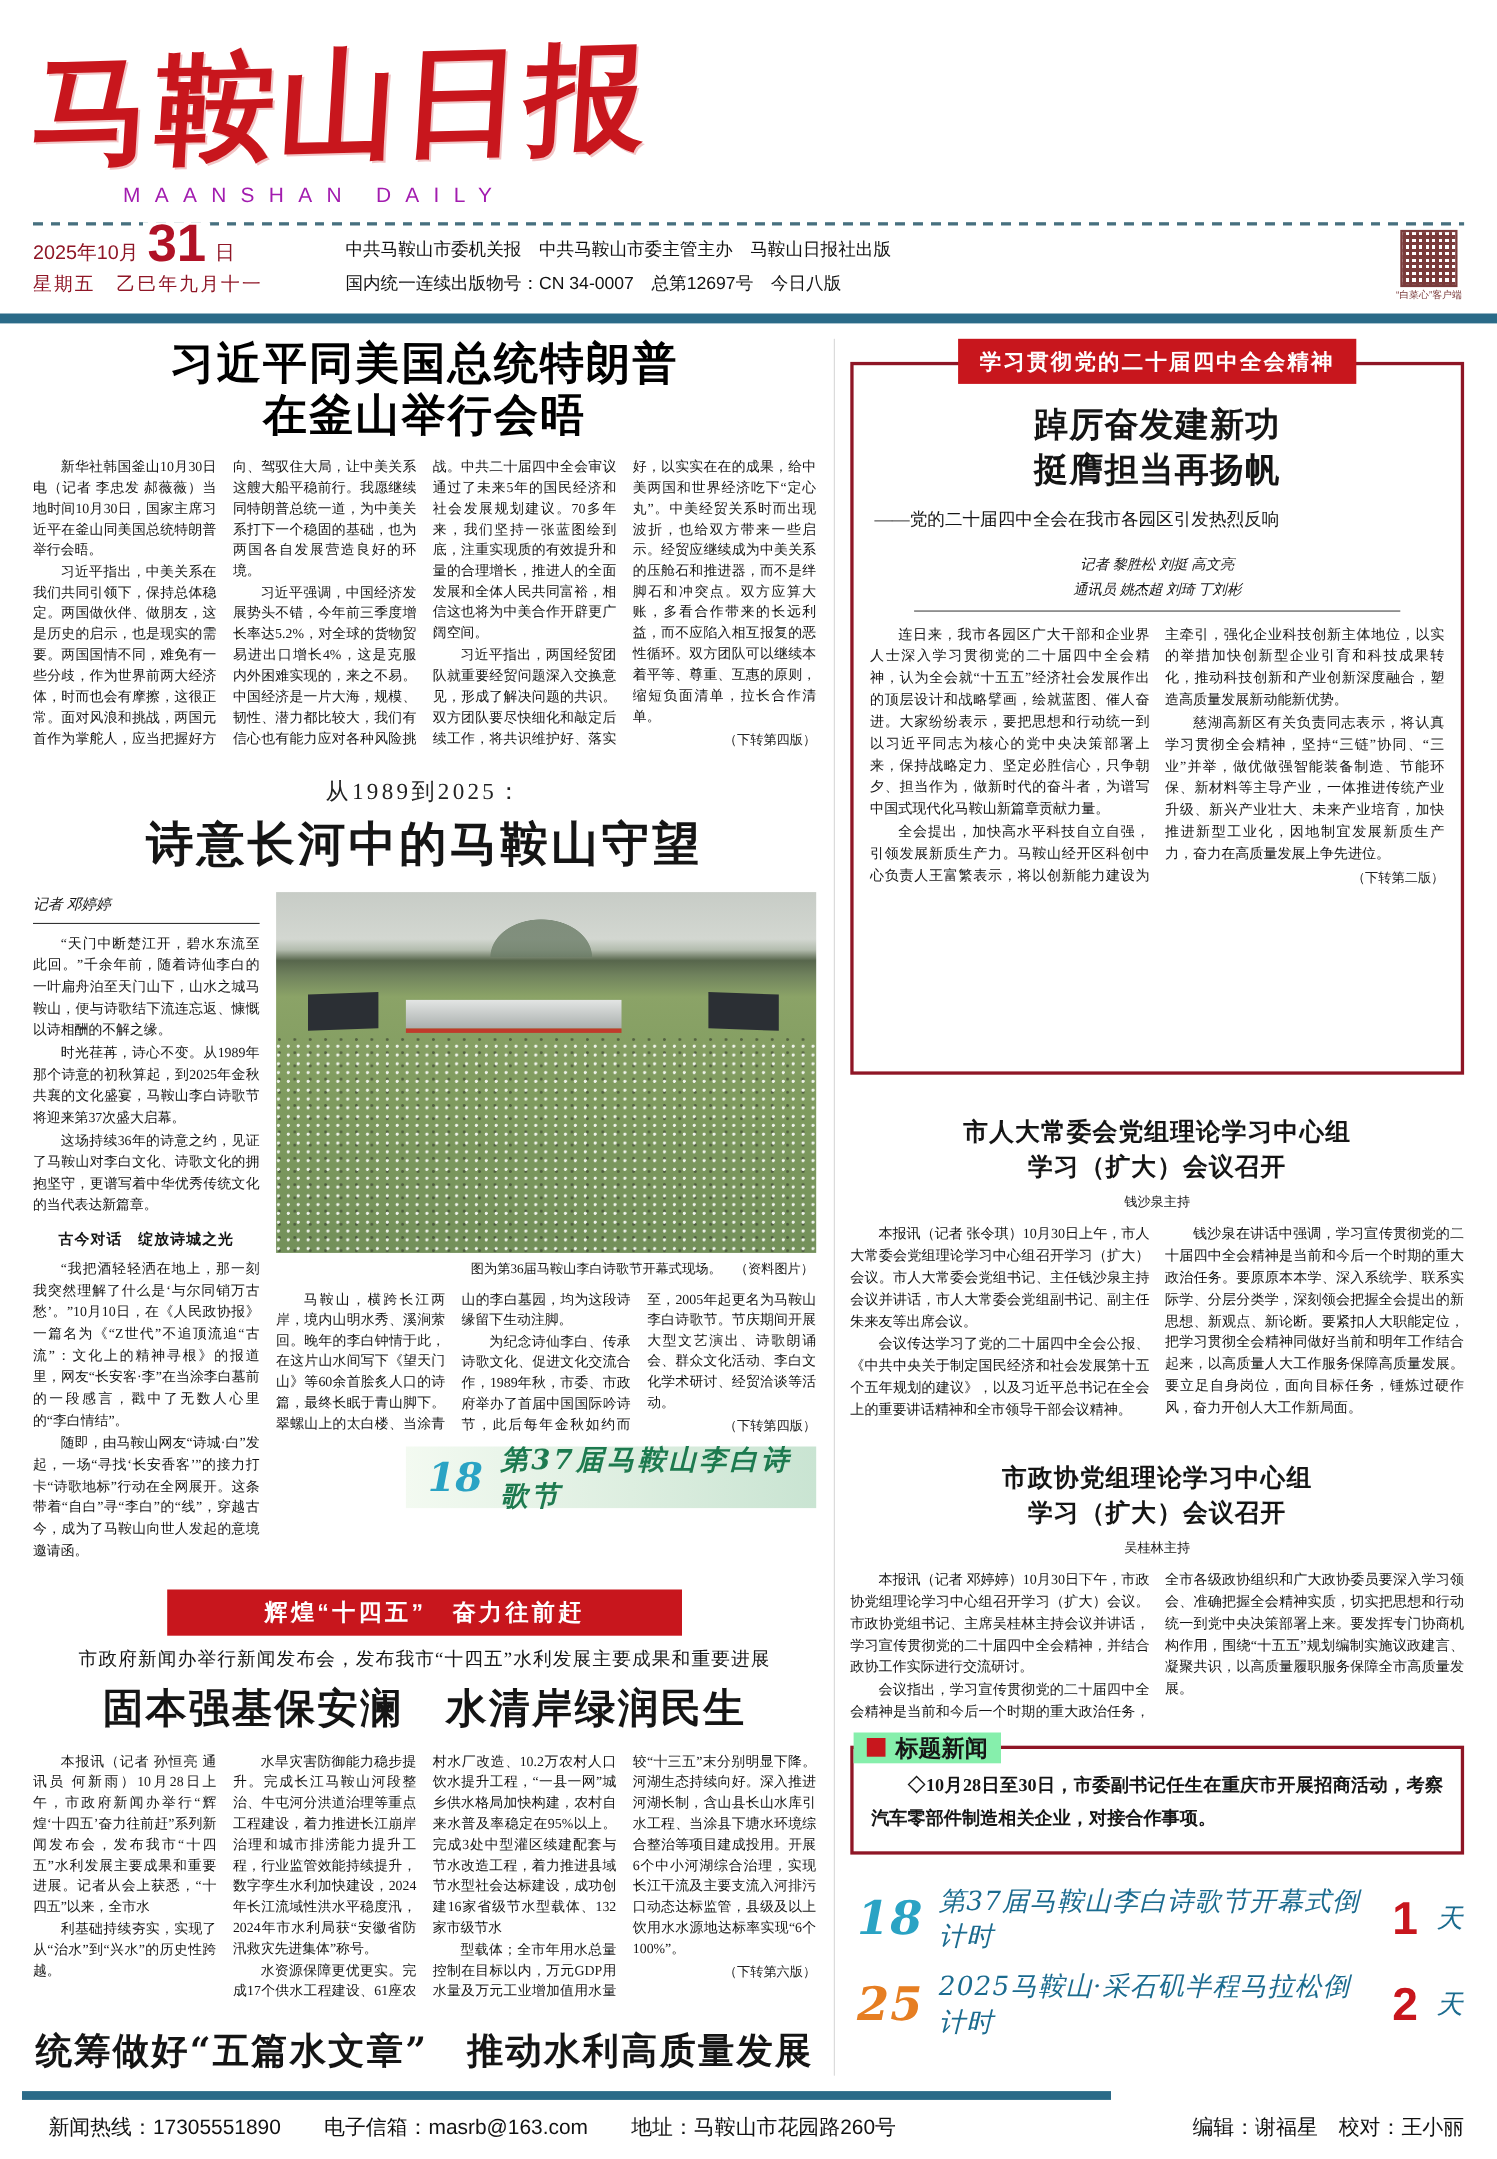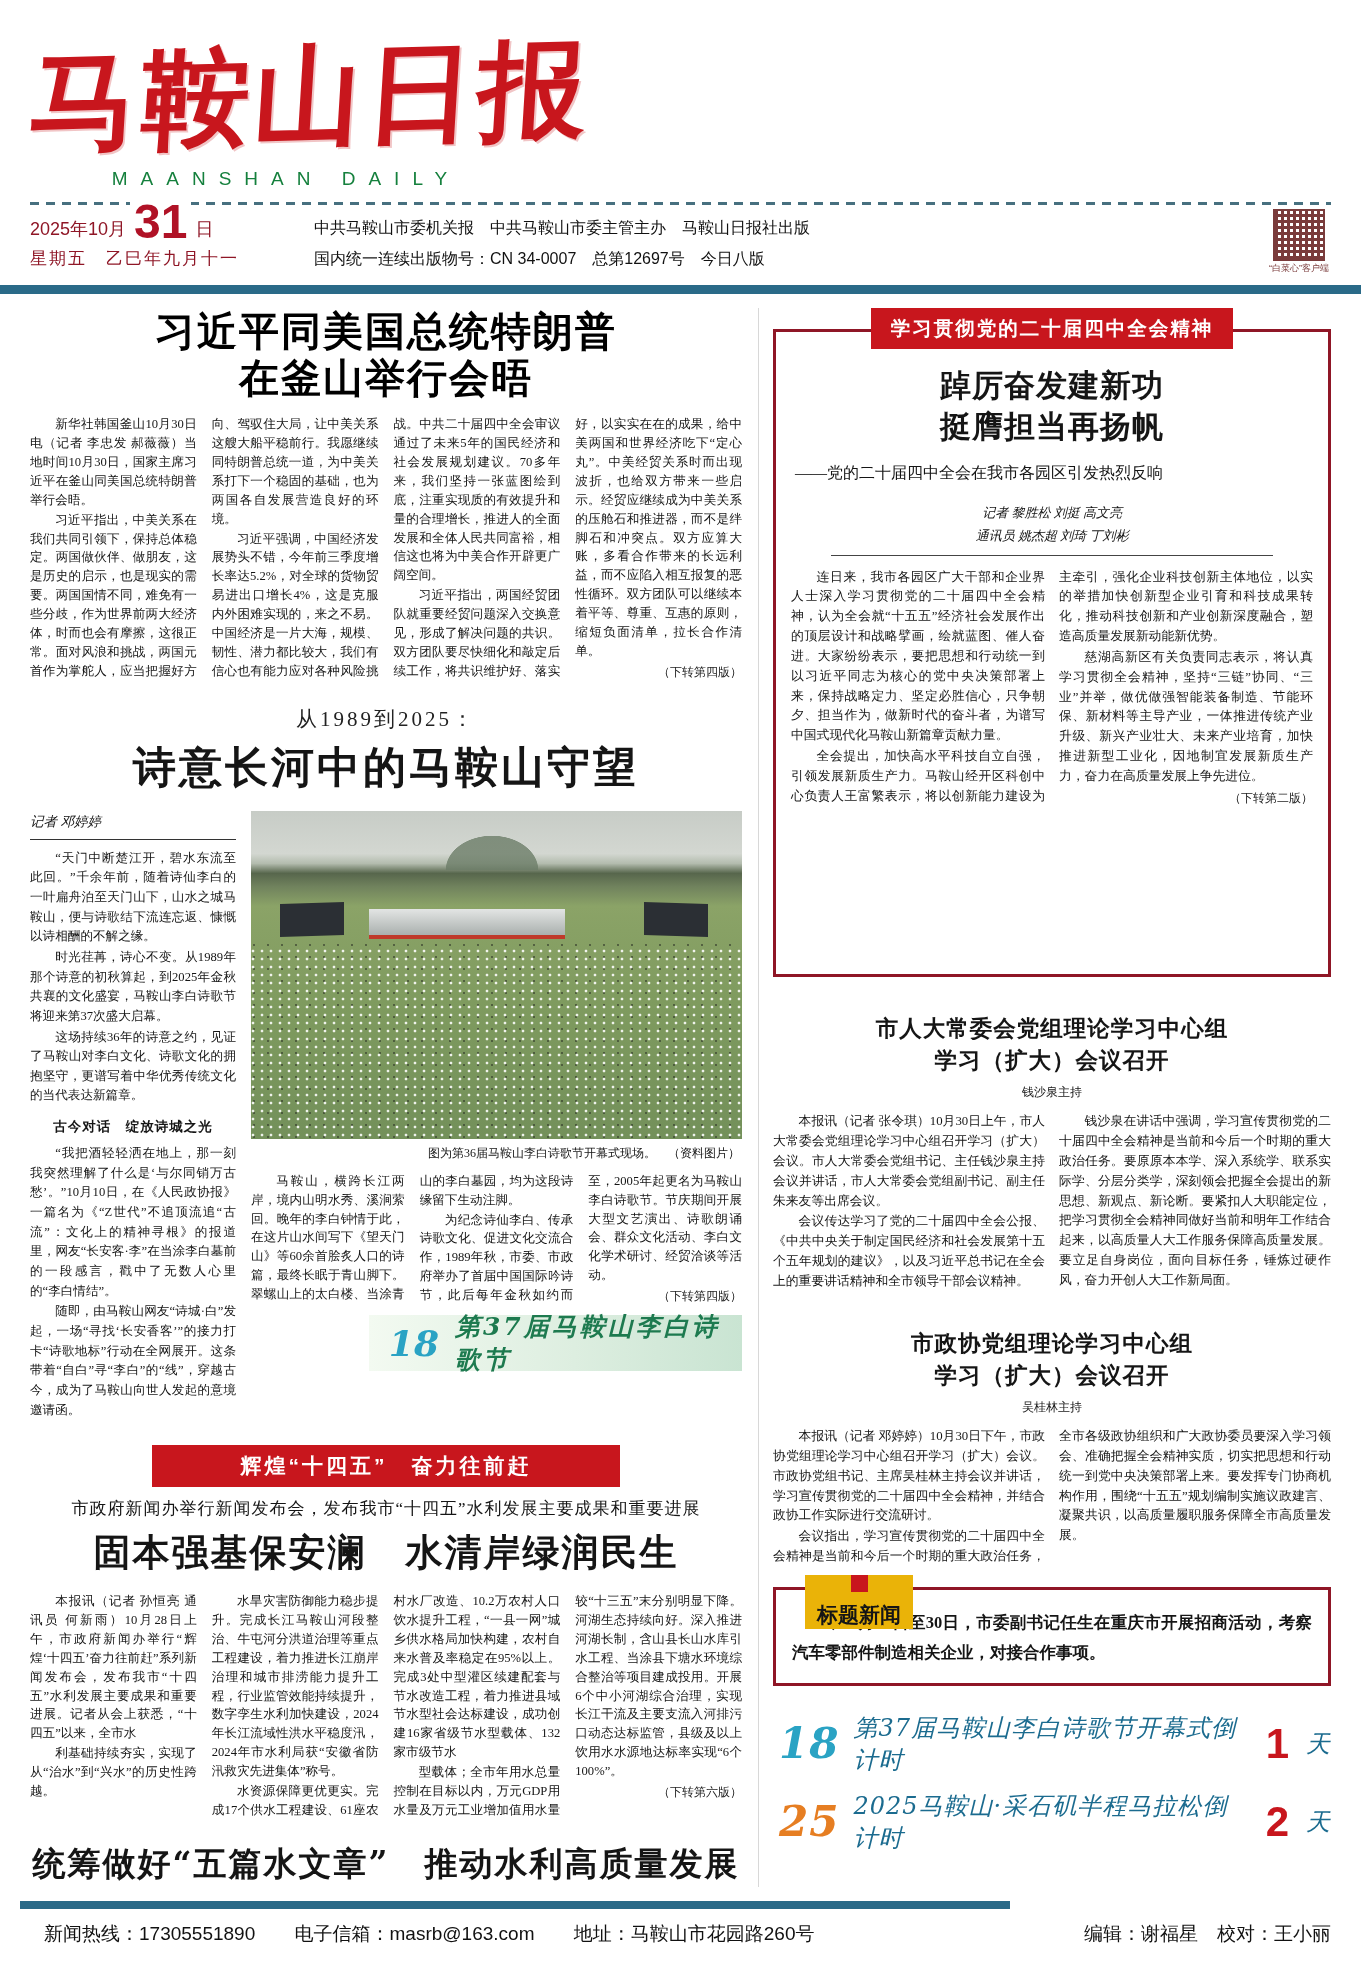--- a/index.html
+++ b/index.html
@@ -9,21 +9,21 @@
     font-family:"Liberation Serif", serif; color:#151515; position:relative; overflow:hidden;
   }
   
   .header { display:flex; gap:26px; padding:26px 30px 0 30px; align-items:flex-start; }
   .masthead { width:512px; flex:0 0 auto; text-align:center; }
   .masthead-title {
     font-family:"DejaVu Serif", serif; font-weight:bold; color:#c8161d;
     font-size:108px; line-height:1.3; letter-spacing:4px; white-space:nowrap;
     transform:skewX(-5deg) rotate(-1.5deg); text-shadow:2px 2px 0 rgba(200,22,29,.25);
   }
-  .masthead-sub { color:#15803d; font-family:"Liberation Sans", sans-serif; font-size:19px; letter-spacing:13px; margin-top:2px; }
+  .masthead-sub { color:#a21caf; font-family:"Liberation Sans", sans-serif; font-size:19px; letter-spacing:13px; margin-top:2px; }
   .quote-box { flex:1; border:3px solid #8f1626; padding:20px 28px 10px 28px; min-height:196px; }
   .quote-title { text-align:center; font-family:"Liberation Sans", sans-serif; font-weight:900; font-size:39px; line-height:1.28; color:#000; letter-spacing:1px; }
   .quote-body { margin-top:15px; font-size:16.5px; line-height:1.62; font-style:italic; text-indent:2em; color:#222; }
   .quote-ref { text-align:right; font-weight:bold; font-size:15px; margin-top:4px; font-family:"Liberation Sans", sans-serif; }
   
   .dateline-wrap { position:relative; margin:12px 30px 0 30px; }
   .dash { height:3px; background-image:repeating-linear-gradient(90deg,#47707f 0 9px, transparent 9px 16px); }
   .dateline { display:flex; align-items:center; gap:34px; padding:6px 0 8px 0; }
   .date-block { width:250px; flex:0 0 auto; font-family:"Liberation Sans", sans-serif; }
   .date-l1 { font-size:18px; color:#8f1626; display:flex; align-items:flex-end; gap:4px; }
@@ -88,21 +88,21 @@
   .tab-wrap { text-align:center; position:relative; z-index:2; }
   .tab-red { background:#c8161d; color:#fff; font-family:"Liberation Sans", sans-serif; font-weight:bold; font-size:19.5px; padding:7px 20px; display:inline-block; letter-spacing:2px; }
   .red-box { border:3px solid #8f1626; margin-top:-20px; padding:34px 15px 12px 15px; min-height:648px; background:#fff; }
   .h-box { text-align:center; font-family:"Liberation Sans", sans-serif; font-weight:900; font-size:31px; line-height:1.32; letter-spacing:1px; }
   .sub-box { font-size:16px; margin:12px 4px 8px 4px; line-height:1.6; }
   .box-byline { text-align:center; font-size:13px; padding:7px 0; margin:6px 40px 12px 40px; line-height:1.8; border-bottom:1.5px solid #444; font-style:italic; }
   .mid-article { margin-top:36px; }
   .h-mid { text-align:center; font-family:"Liberation Sans", sans-serif; font-weight:800; font-size:22.5px; line-height:1.42; letter-spacing:1px; }
   .host { text-align:center; font-size:12px; margin:7px 0 11px 0; }
   .tn-box { margin-top:20px; border:3px solid #8f1626; padding:18px 16px 16px 16px; position:relative; }
-  .tn-title { position:absolute; top:-15px; left:29px; background:#eab308; padding:0 12px; font-family:"Liberation Sans", sans-serif; font-weight:bold; font-size:21px; display:flex; align-items:center; gap:9px;flex-direction:column; }
+  .tn-title { position:absolute; top:-15px; left:0; background:#86efac; padding:0 12px; font-family:"Liberation Sans", sans-serif; font-weight:bold; font-size:21px; display:flex; align-items:center; gap:9px; }
   .tn-sq { width:17px; height:17px; background:#c8161d; display:inline-block; }
   .tn-item { font-weight:bold; font-size:16.5px; line-height:1.8; text-indent:2em; text-align:justify; }
   .countdowns { margin-top:26px; padding-left:6px; }
   .cd-row { display:flex; align-items:center; gap:14px; margin-top:14px; font-family:"DejaVu Serif", serif; font-style:italic; color:#1b6b8f; font-size:24px; letter-spacing:1px; }
   .cd-logo { font-size:42px; font-weight:bold; font-style:italic; color:#7a4ea0; line-height:1; }
   .cd-logo span { color:#2aa3c4; }
   .cd-logo2 { color:#16a085; }
   .cd-logo2 span { color:#e67e22; }
   .cd-num { color:#c8161d; font-size:42px; font-weight:bold; font-style:normal; font-family:"Liberation Sans", sans-serif; margin:0 2px; line-height:1; }
   

